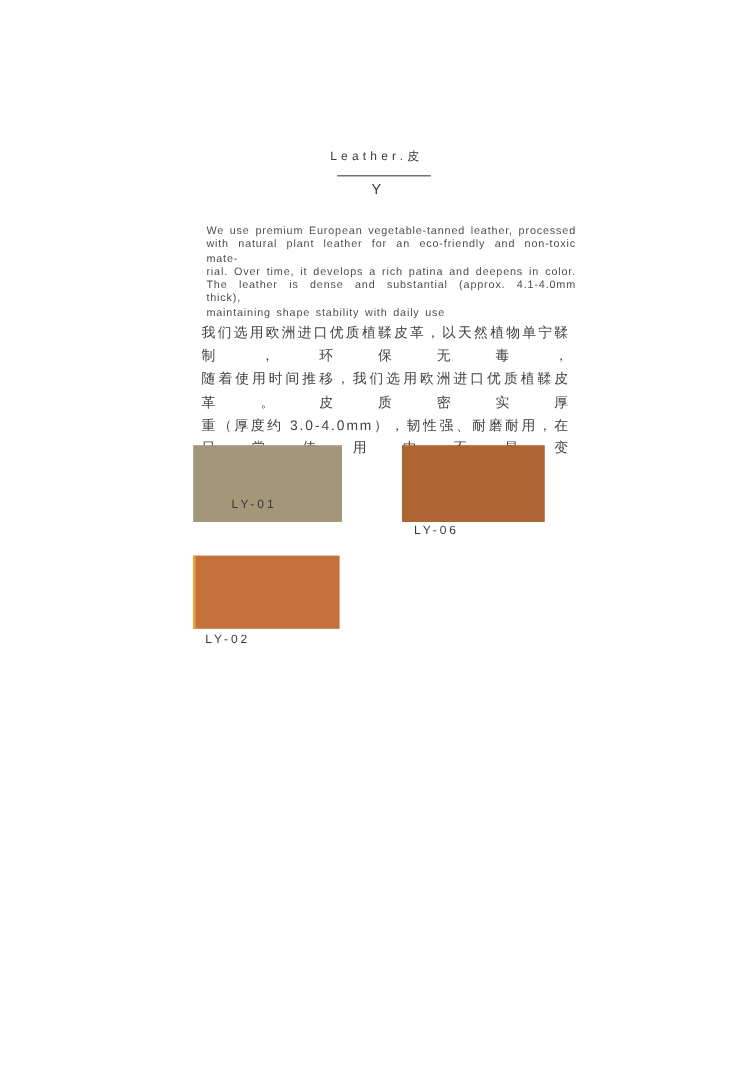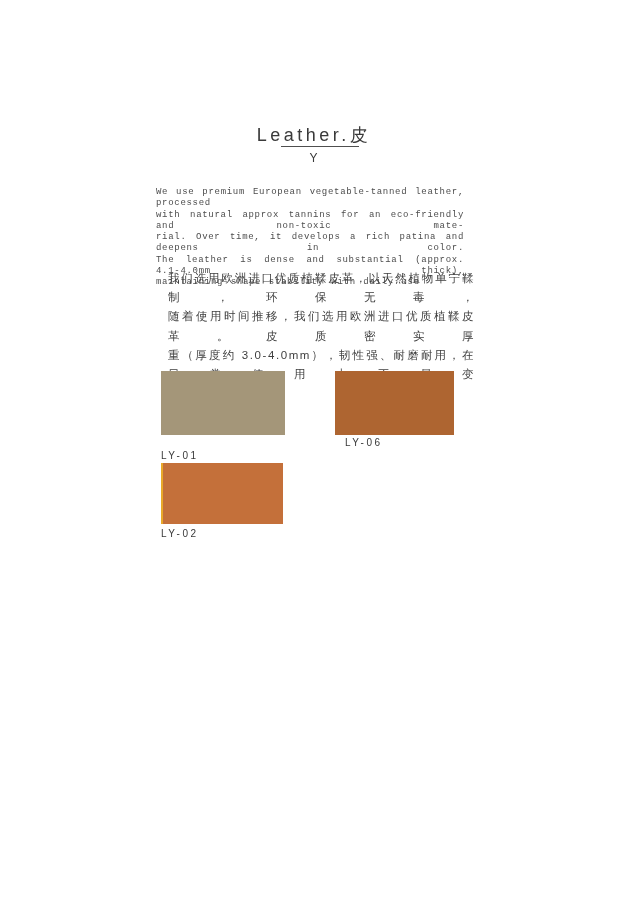--- a/index.html
+++ b/index.html
@@ -14,21 +14,21 @@
     background: #ffffff;
     overflow: hidden;
     font-family: "Liberation Sans", sans-serif;
   }
   .page-title {
     position: absolute;
     top: 123px;
     left: 0;
     right: 0;
     text-align: center;
-    font-size: 18px;
+    font-size: 10px;
     font-weight: 400;
     letter-spacing: 3.5px;
     color: #3a3a3a;
   }
   .title-divider {
     position: absolute;
     top: 146px;
     left: 281px;
     width: 78px;
     height: 1px;
@@ -40,28 +40,27 @@
     left: 0;
     right: 0;
     text-align: center;
     font-size: 12px;
     letter-spacing: 1px;
     color: #3a3a3a;
   }
   .desc-en {
     position: absolute;
     top: 187px;
-    left: 156px;
+    left: 172px;
     width: 308px;
     font-size: 9px;
     line-height: 11.3px;
     letter-spacing: 0.7px;
     word-spacing: 1.5px;
     color: #4d4d4d;
-    font-family: Liberation Mono, monospace;
   }
   .desc-zh {
     position: absolute;
     top: 269px;
     left: 168px;
     width: 307px;
     font-size: 11.5px;
     line-height: 19.2px;
     letter-spacing: 1.6px;
     color: #3e3e3e;
@@ -86,38 +85,38 @@
     top: 0;
     bottom: 0;
     width: 2px;
   }
   .swatch-label {
     position: absolute;
     font-size: 10px;
     letter-spacing: 2.5px;
     color: #383838;
   }
-  .label-ly01 { left: 161px; top: 450px; }
+  .label-ly01 { left: 161px; top: 415px; padding-left: 32px; }
   .label-ly03 { left: 345px; top: 437px; }
-  .label-ly02 { left: 161px; top: 528px; }
+  .label-ly02 { left: 171px; top: 528px; }
 </style>
 </head>
 <body>
 
 <div class="page">
 
   <div class="page-title">Leather.皮</div>
 
   <div class="title-divider"></div>
 
   <div class="series-letter">Y</div>
 
   <div class="desc-en">
       <div class="jline">We use premium European vegetable-tanned leather, processed</div>
-      <div class="jline">with natural approx tannins for an eco-friendly and non-toxic mate-</div>
+      <div class="jline">with natural plant leather for an eco-friendly and non-toxic mate-</div>
       <div class="jline">rial. Over time, it develops a rich patina and deepens in color.</div>
       <div class="jline">The leather is dense and substantial (approx. 4.1-4.0mm thick),</div>
       <div class="jline last">maintaining shape stability with daily use</div>
     </div>
 
   <div class="desc-zh">
       <div class="jline">我们选用欧洲进口优质植鞣皮革，以天然植物单宁鞣制，环保无毒，</div>
       <div class="jline">随着使用时间推移，我们选用欧洲进口优质植鞣皮革。皮质密实厚</div>
       <div class="jline">重（厚度约 3.0-4.0mm），韧性强、耐磨耐用，在日常使用中不易变</div>
       <div class="jline last">形，历久弥新。</div>

